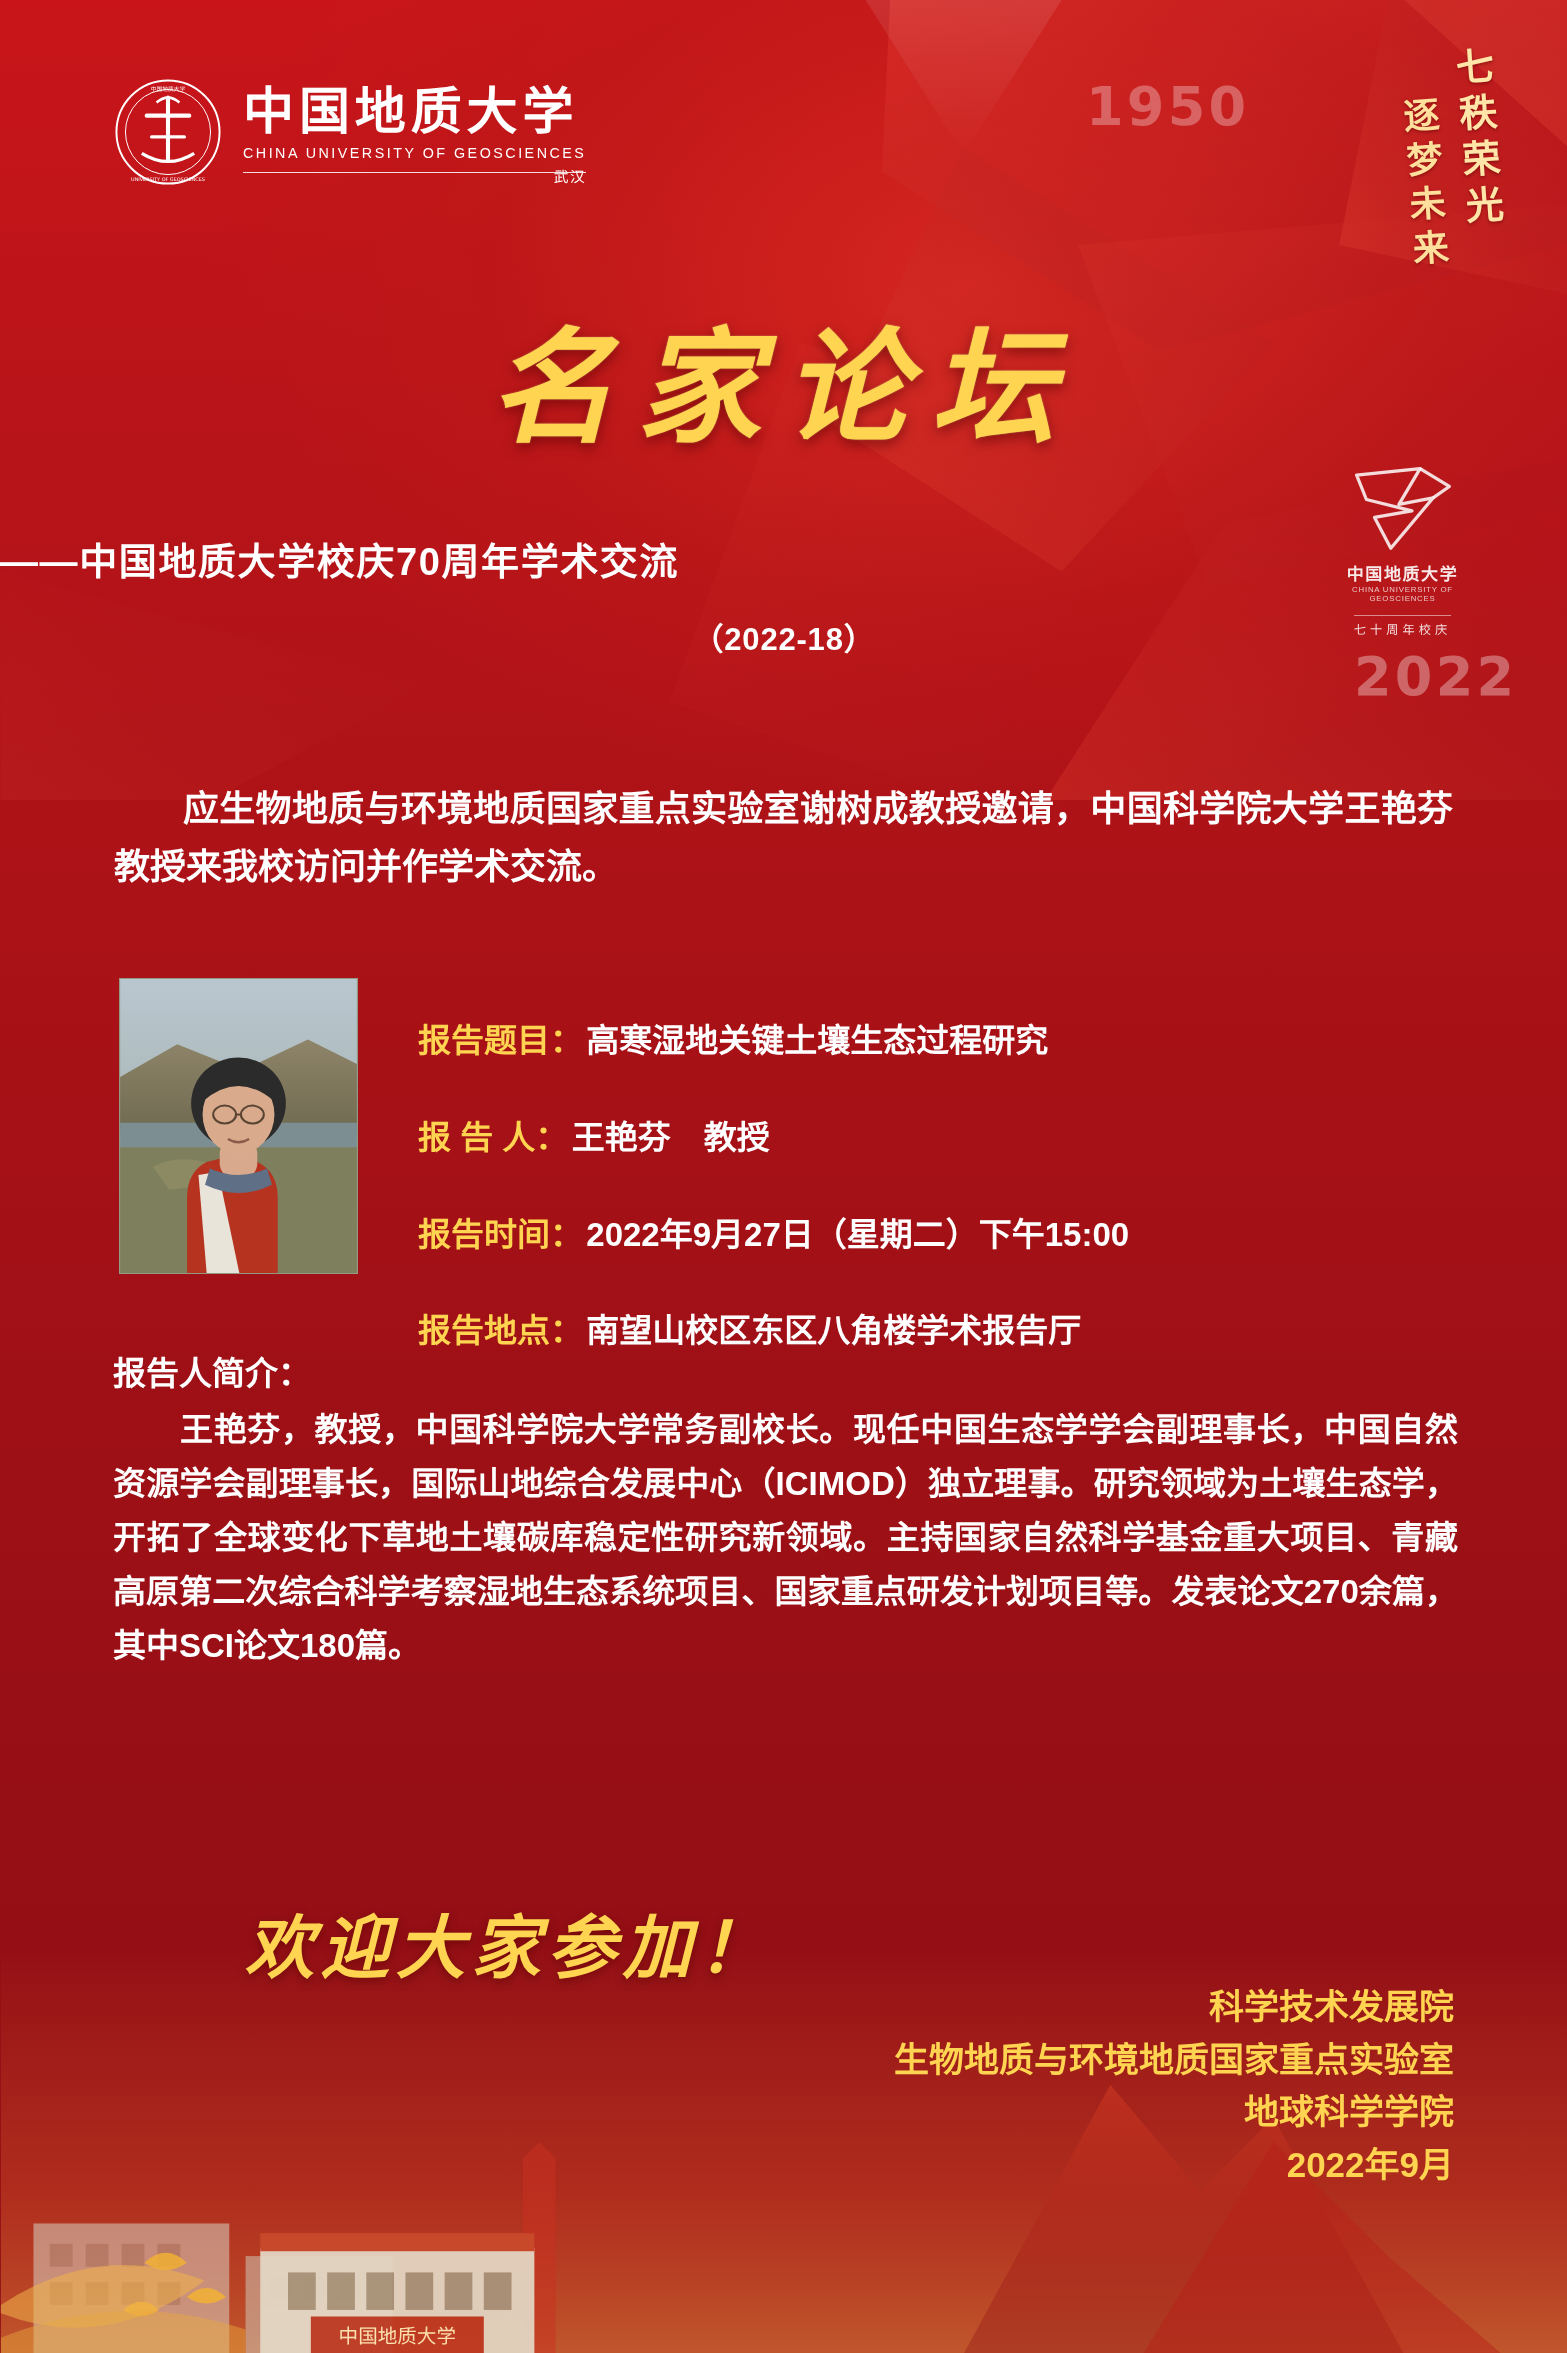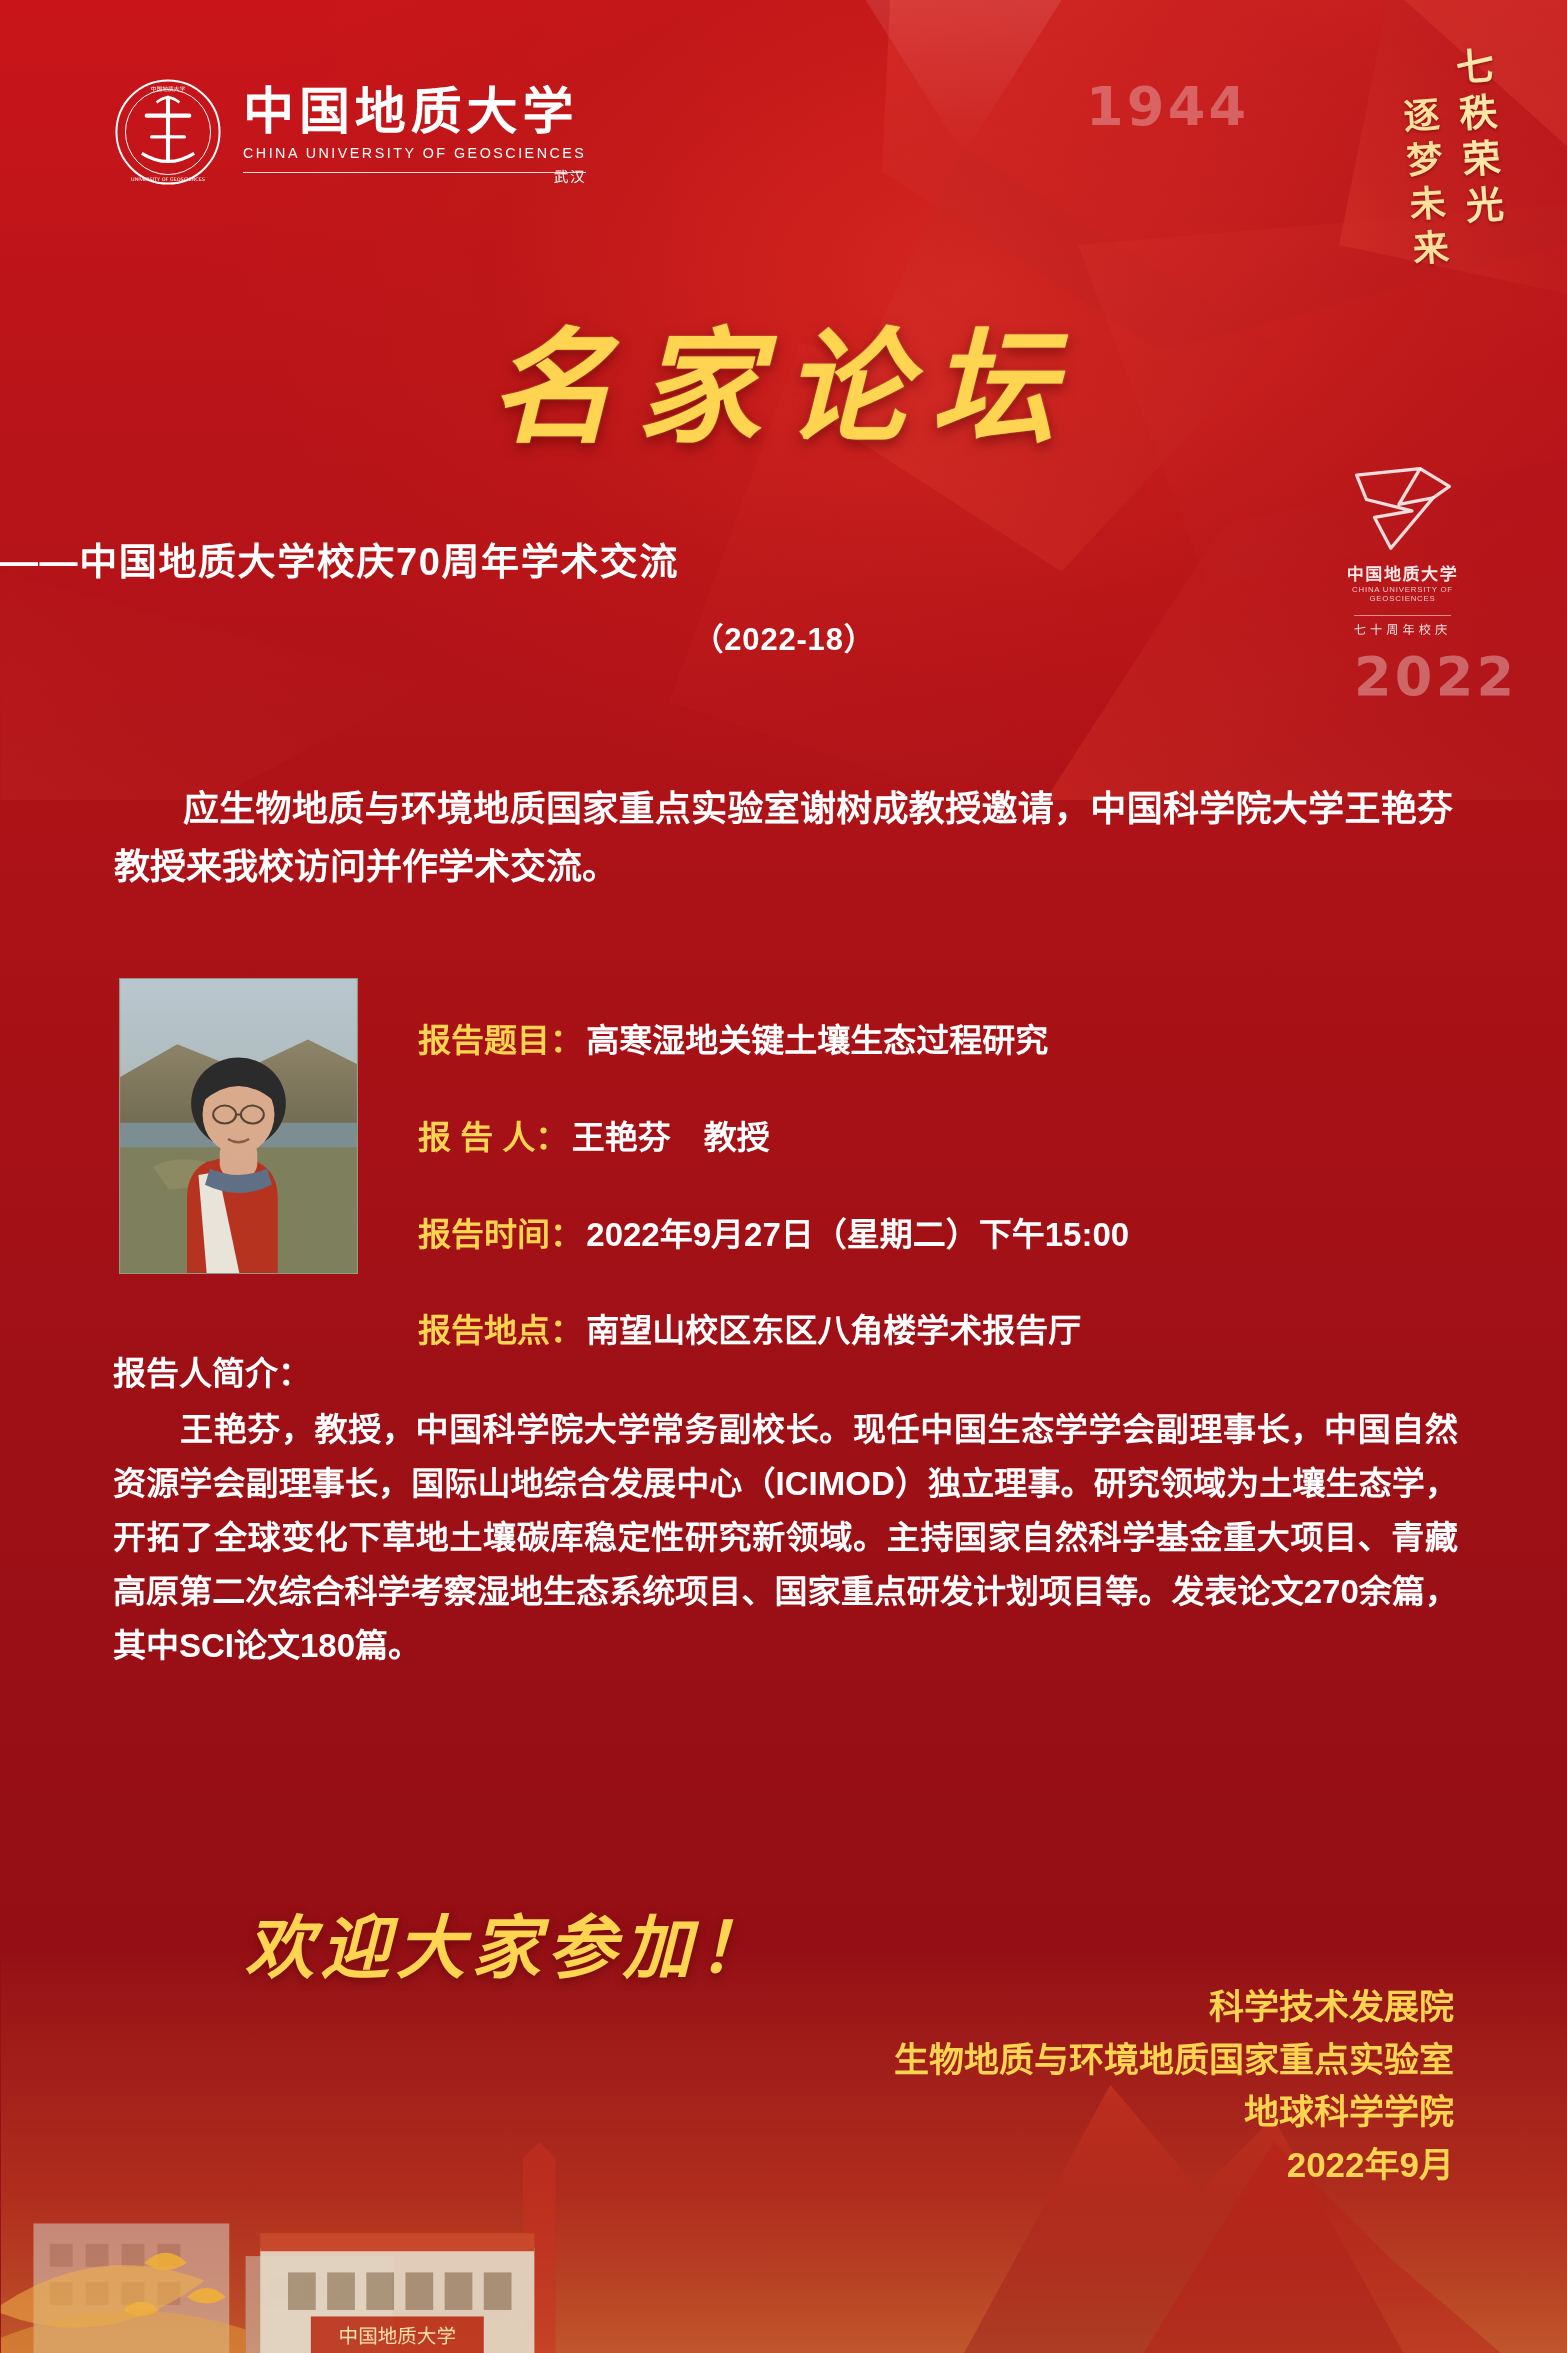--- a/index.html
+++ b/index.html
@@ -354,21 +354,21 @@
     <div class="logo-text">
       <div class="logo-cn">中国地质大学</div>
       <div class="logo-en">CHINA UNIVERSITY OF GEOSCIENCES</div>
       <div class="logo-rule">
         <div class="line"></div>
         <div class="city">武汉</div>
       </div>
     </div>
   </div>
 
-  <div class="year-1952">1944</div>
+  <div class="year-1952">1950</div>
   <div class="year-2022">2022</div>
 
   <div class="slogan-v">
     <div class="slogan-col">七秩荣光</div>
     <div class="slogan-col second">逐梦未来</div>
   </div>
 
   <div class="anniv-badge">
     <div class="mark">
       <svg width="122" height="98" viewBox="0 0 150 120" xmlns="http://www.w3.org/2000/svg">

